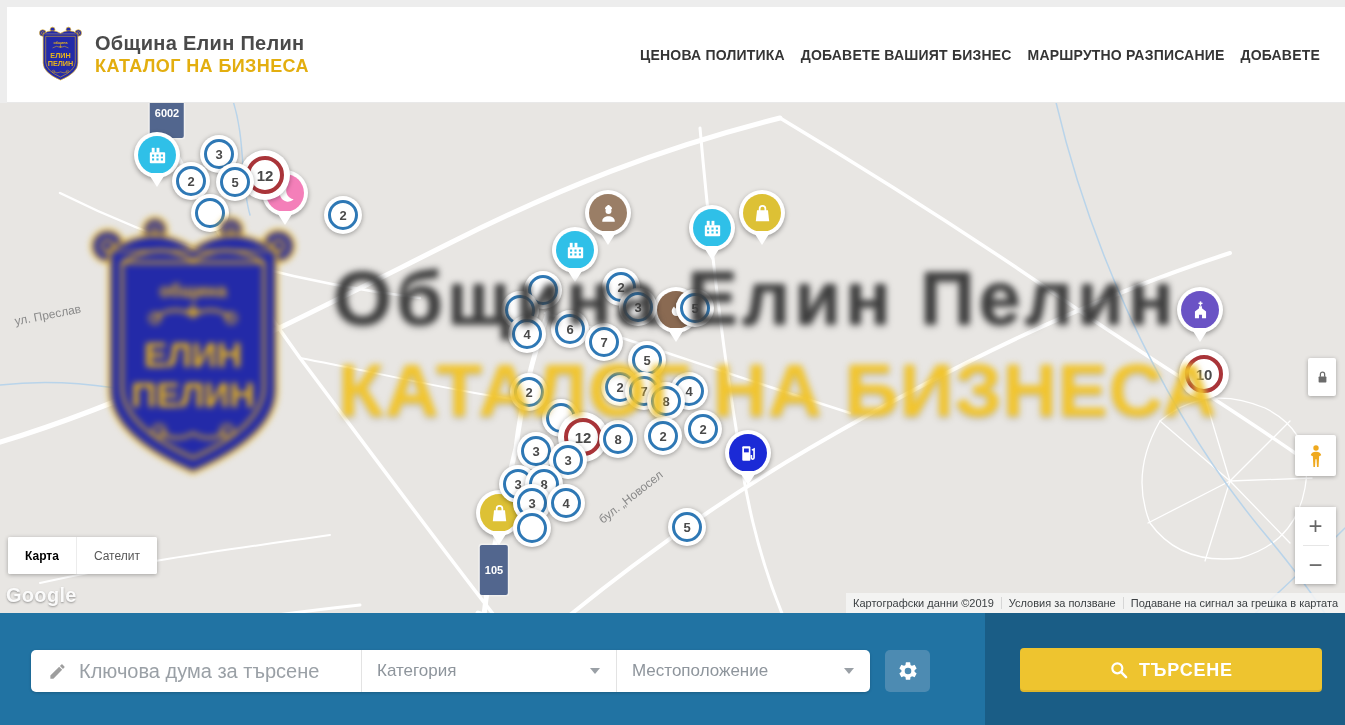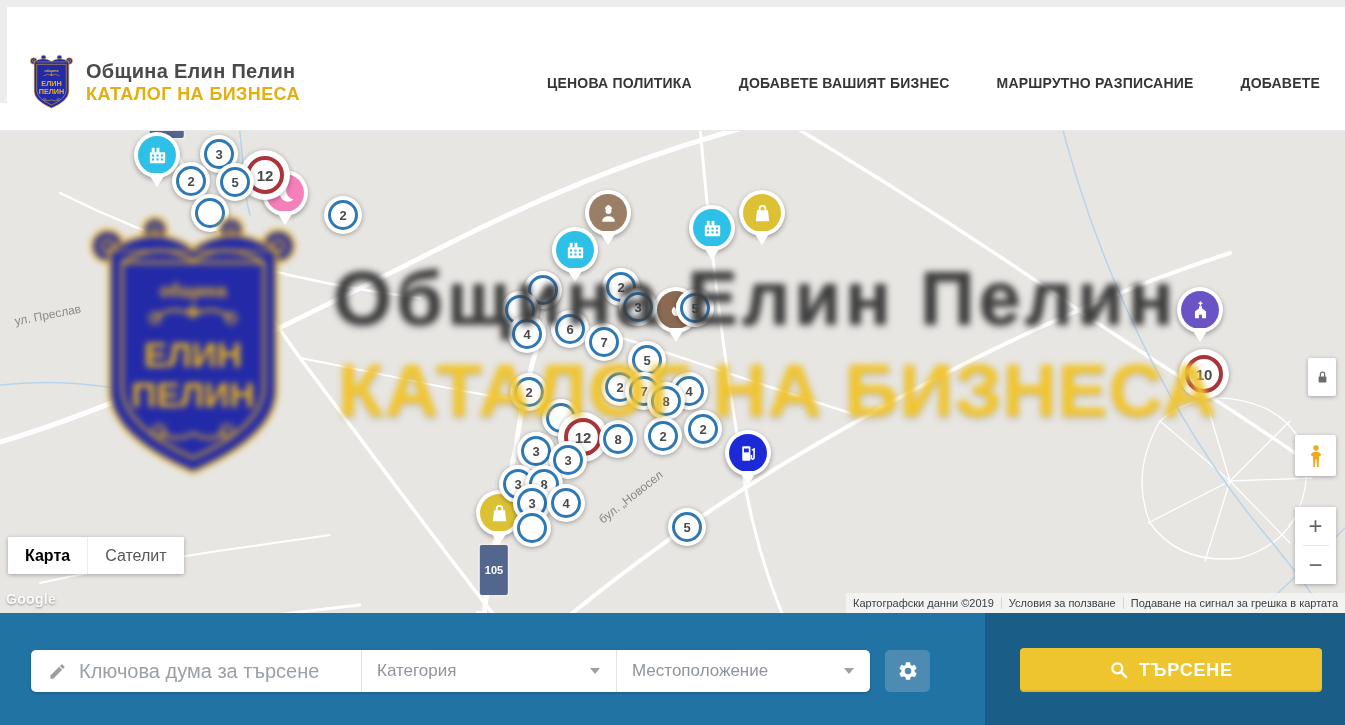--- a/index.html
+++ b/index.html
@@ -7,27 +7,27 @@
     width: 1345px; height: 725px; overflow: hidden; position: relative;
     font-family: "Liberation Sans", sans-serif; background: #fff;
   }
   .edge-top { position:absolute; top:0; left:0; right:0; height:7px; background:#ededed; z-index:60; }
   .edge-left { position:absolute; top:0; left:0; width:7px; height:103px; background:#ededed; z-index:60; }
 
   
   header {
     position:absolute; top:0; left:0; right:0; height:103px; background:#fff;
     display:flex; align-items:center; justify-content:space-between;
-    padding: 7px 25px 0 29px; z-index:50; border-bottom:1px solid #e9e9e9;margin-top:28px;
+    padding: 7px 25px 0 38px; z-index:50; border-bottom:1px solid #e9e9e9;
   }
   .brand { display:flex; align-items:center; gap:12px; cursor:pointer; }
   .brand-shield { width:45px; height:58px; }
   .brand-title { font-size:20px; font-weight:bold; color:#4a4a4a; letter-spacing:.3px; }
   .brand-subtitle { font-size:18px; font-weight:bold; color:#e3ae0f; letter-spacing:.4px; margin-top:1px; }
-  nav { display:flex; align-items:center; gap:47px; }
+  nav { display:flex; align-items:center; gap:16px; }
   .nav-link { font-size:14px; font-weight:bold; color:#353535; text-decoration:none; letter-spacing:.2px; white-space:nowrap; cursor:pointer; }
 
   
   .map {
     position:absolute; top:103px; left:0; width:1345px; height:510px;
     background:#e8e6e3; overflow:hidden; cursor:grab;
   }
   .roads { position:absolute; inset:0; z-index:0; }
   .street-label { position:absolute; color:#8a8a8a; font-size:12px; white-space:nowrap; z-index:2; }
   .road-badge {
@@ -73,26 +73,26 @@
     position:absolute; left:338px; top:250px; font-size:75px; line-height:1; font-weight:bold;
     color:#f2c52d; letter-spacing:1px; white-space:nowrap; text-shadow:0 2px 4px rgba(0,0,0,.25);
   }
 
   
   .maptype {
     position:absolute; left:8px; top:434px; height:37px; display:flex; z-index:40;
     background:#fff; border-radius:2px; box-shadow:0 1px 4px rgba(0,0,0,.3); overflow:hidden;
   }
   .maptype button {
-    border:none; background:#fff; font-family:inherit; font-size:16px; padding:0 17px; cursor:pointer; height:100%;
+    border:none; background:#fff; font-family:inherit; font-size:12px; padding:0 17px; cursor:pointer; height:100%;
   }
   .maptype .mt-map { font-weight:bold; color:#000; }
   .maptype .mt-sat { color:#565656; border-left:1px solid #ececec; }
   .google-logo {
-    position:absolute; left:6px; bottom:6px; z-index:40; font-size:14px; font-weight:bold; letter-spacing:.3px;
+    position:absolute; left:6px; bottom:6px; z-index:40; font-size:20px; font-weight:bold; letter-spacing:.3px;
     color:rgba(255,255,255,.94); text-shadow:0 1px 2px rgba(80,80,80,.55); cursor:pointer;
   }
   .attribution {
     position:absolute; right:0; bottom:0; height:20px; display:flex; align-items:center; z-index:40;
     background:rgba(245,245,245,.85); font-size:11px; color:#3c4043;
   }
   .attribution .attr-item { padding:0 7px; border-left:1px solid #d6d6d6; white-space:nowrap; text-decoration:none; color:#3c4043; }
   .attribution .attr-item:first-child { border-left:none; }
   a.attr-item { cursor:pointer; }
   .ctrl {

